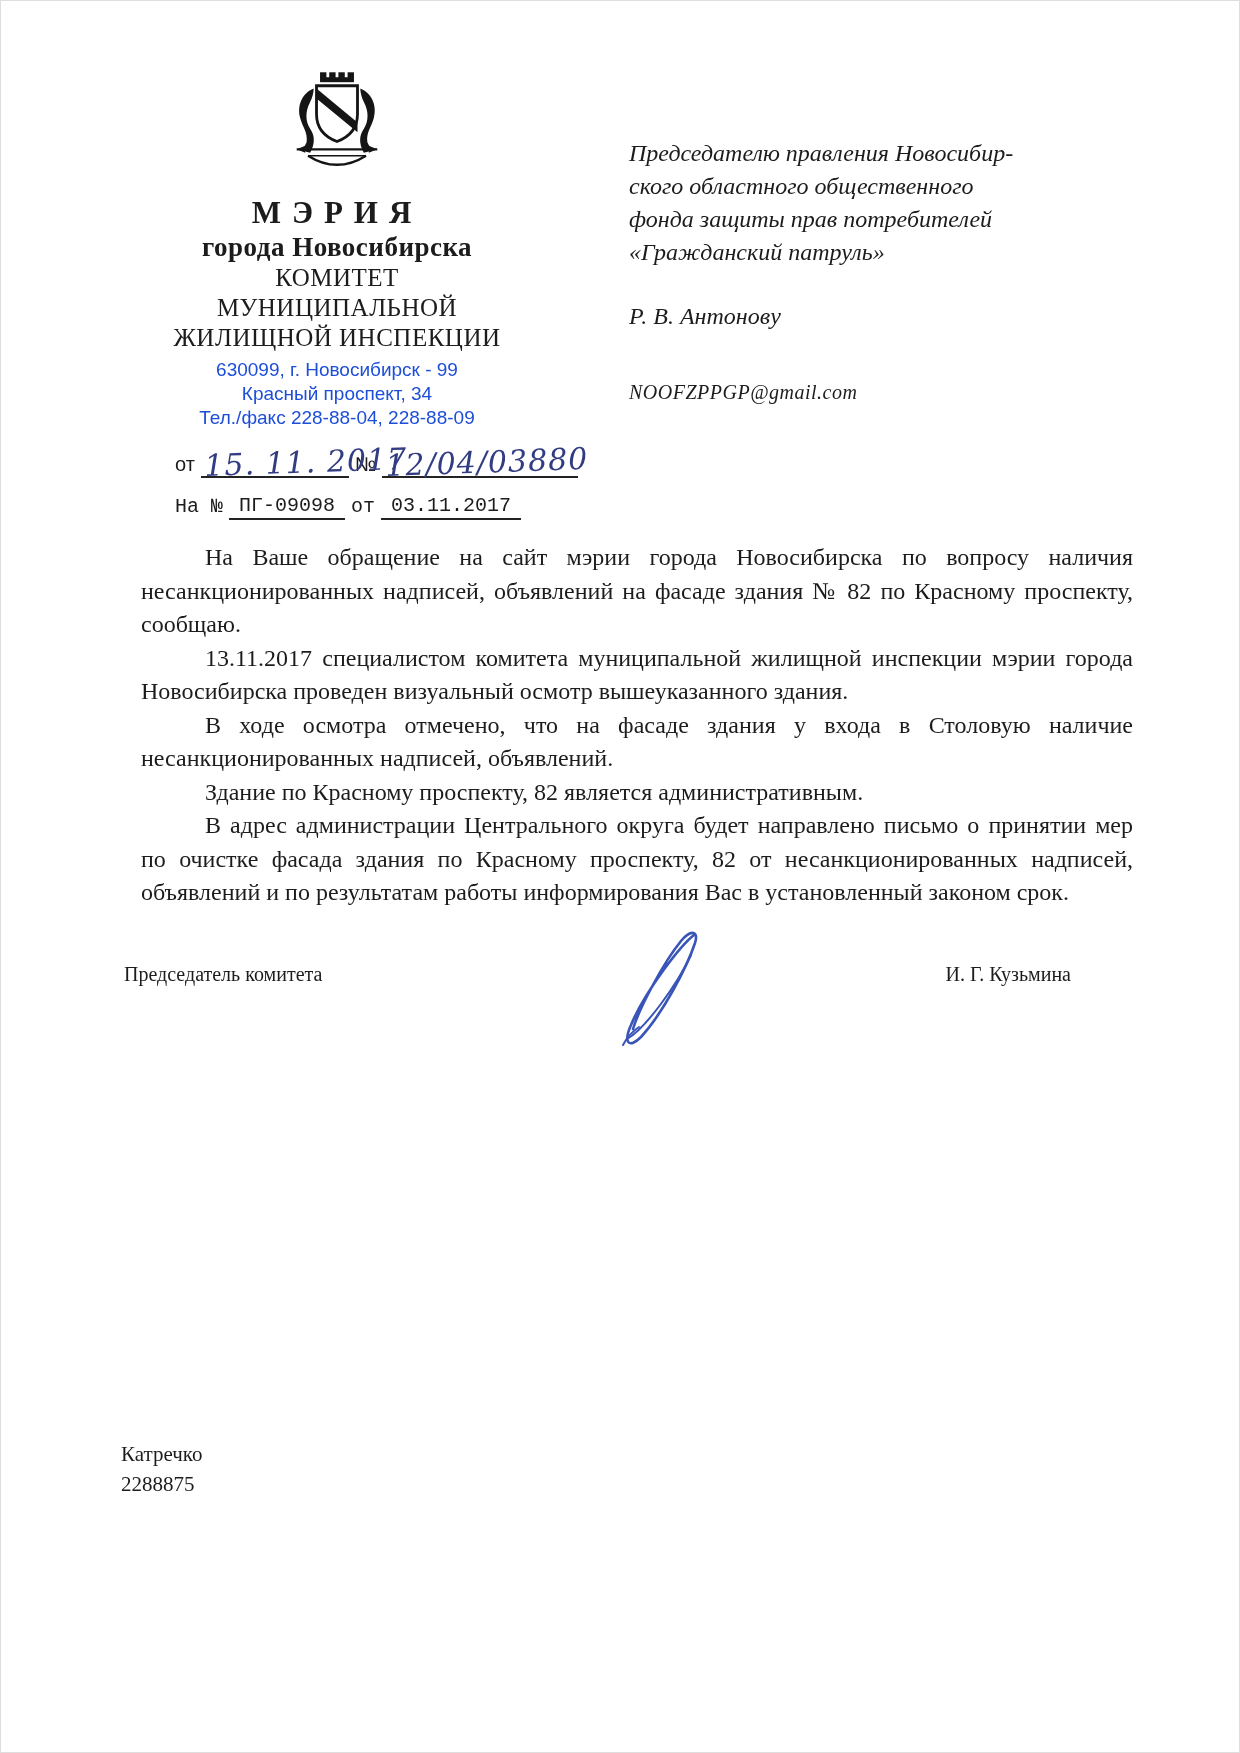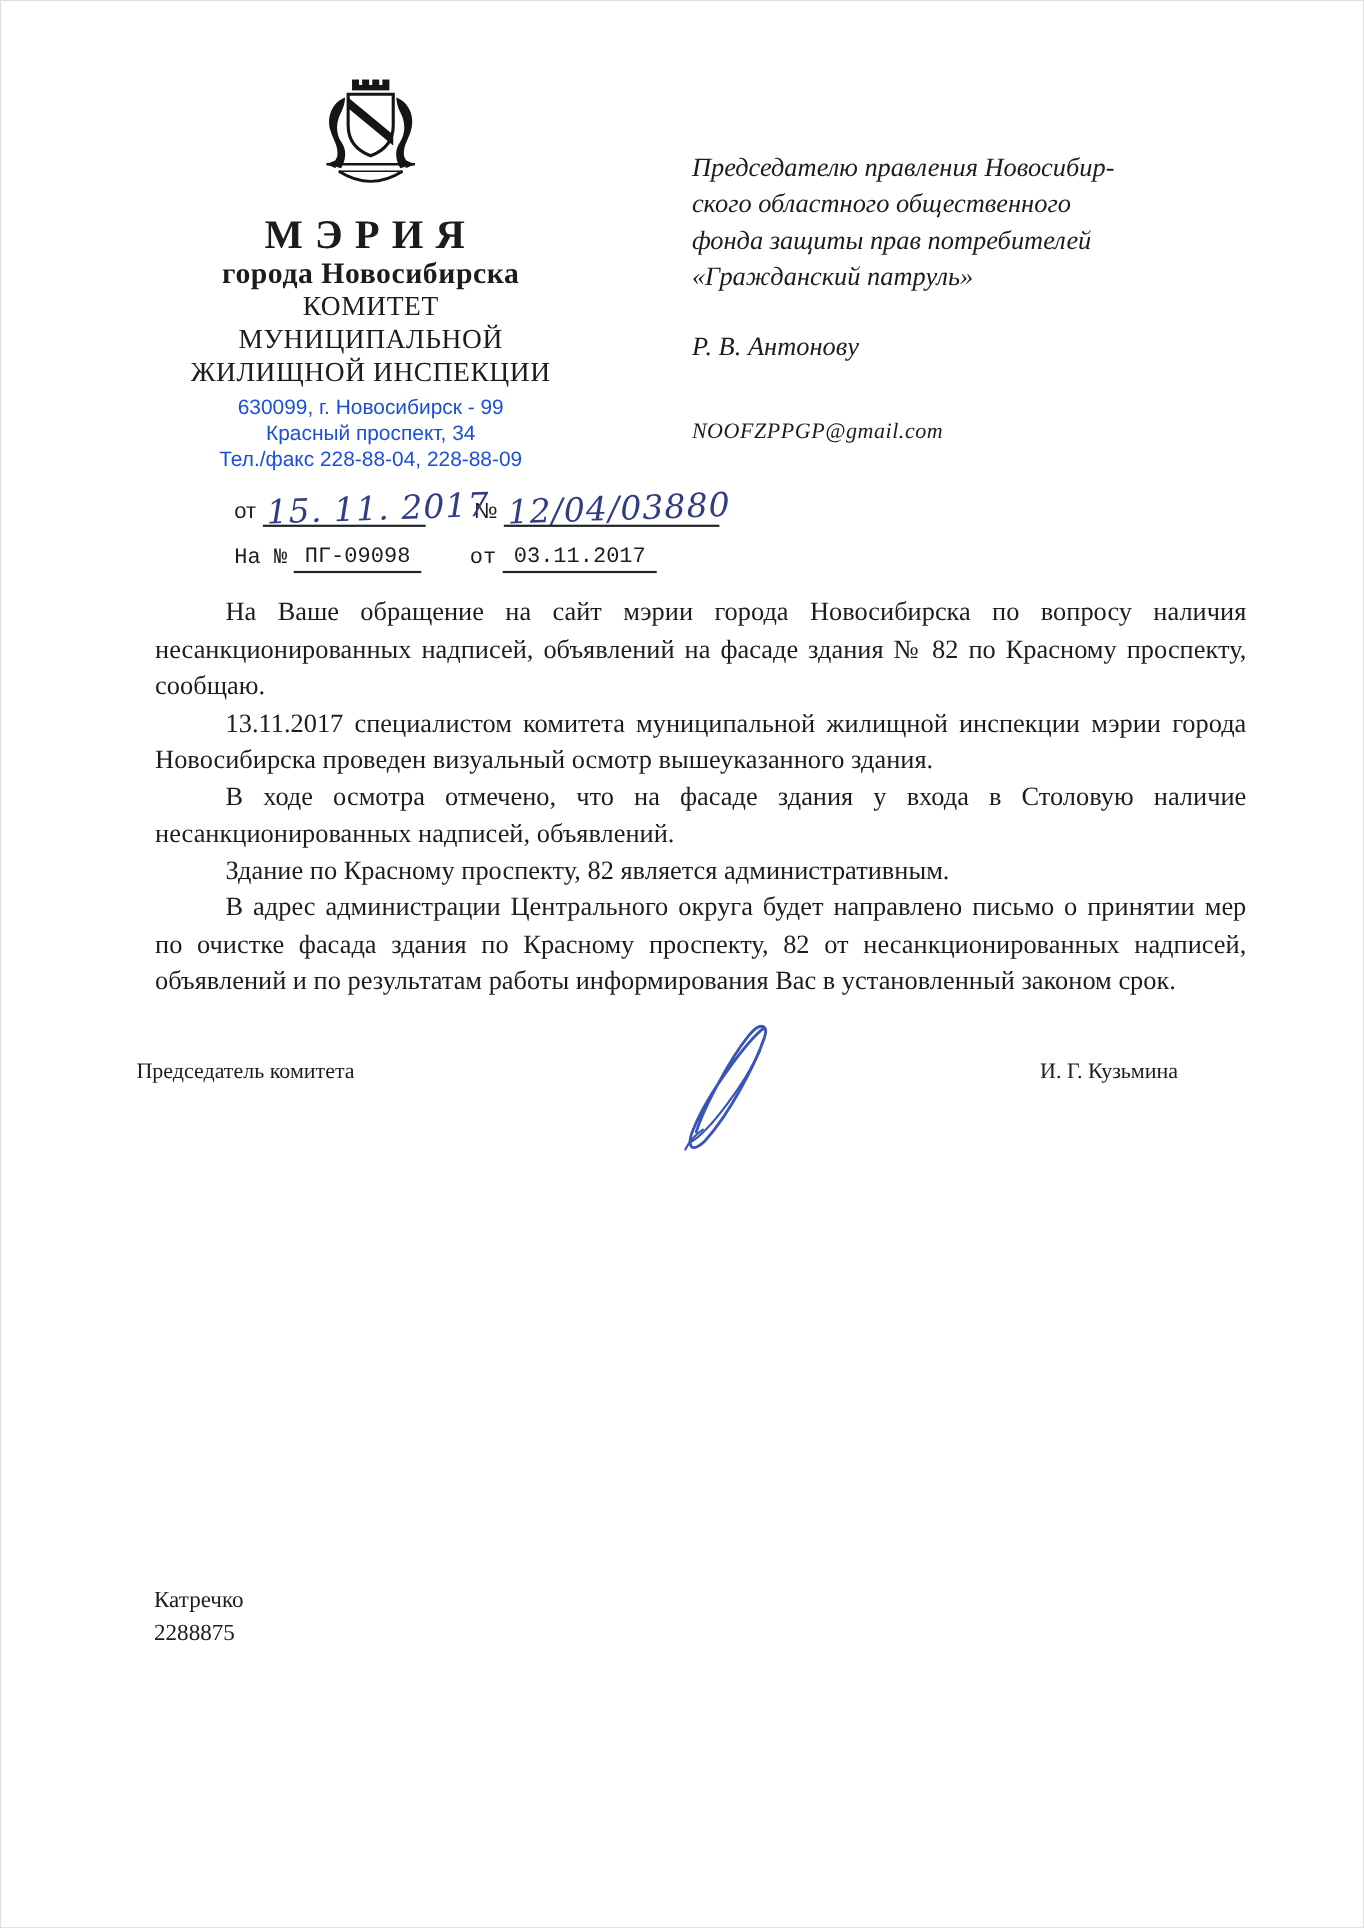--- a/index.html
+++ b/index.html
@@ -17,36 +17,36 @@
 
   
   .letterhead {
     position: absolute;
     left: 118px;
     top: 68px;
     width: 436px;
     text-align: center;
   }
   .emblem-wrap { display: inline-block; line-height: 0; }
-  .org1 { font-size: 37px; font-weight: bold; letter-spacing: 11px; margin-top: 8px; line-height: 36px; }
+  .org1 { font-size: 31px; font-weight: bold; letter-spacing: 11px; margin-top: 8px; line-height: 36px; }
   .org2 { font-size: 27px; font-weight: bold; letter-spacing: 0.5px; line-height: 32px; }
   .org3 { font-size: 25px; line-height: 30px; letter-spacing: 0.5px; }
   .addr { font-family: "Liberation Sans", sans-serif; font-size: 19px; line-height: 24px; color: #1d4ed8; }
   .addr-first { margin-top: 5px; }
 
   .ref-line1 {
     margin-top: 16px;
     text-align: left;
     padding-left: 56px;
     font-family: "Liberation Sans", sans-serif;
     font-size: 20px;
     height: 34px;
     white-space: nowrap;
   }
-  .ref-lbl { display: inline-block; vertical-align: bottom; padding-bottom: 2px; margin-left: 38px; }
+  .ref-lbl { display: inline-block; vertical-align: bottom; padding-bottom: 2px; }
   .hw-slot {
     position: relative;
     display: inline-block;
     border-bottom: 2px solid #232323;
     height: 30px;
     vertical-align: bottom;
     margin: 0 6px 0 6px;
   }
   .slot1 { width: 148px; }
   .slot2 { width: 196px; }
@@ -118,21 +118,21 @@
     left: 592px;
     top: 922px;
     width: 140px;
     height: 140px;
     line-height: 0;
   }
 
   
   .footer {
     position: absolute;
-    left: 139px;
+    left: 120px;
     top: 1438px;
     font-size: 21px;
     line-height: 30px;
   }
 </style>
 </head>
 <body>
 
 <div class="page">
 

